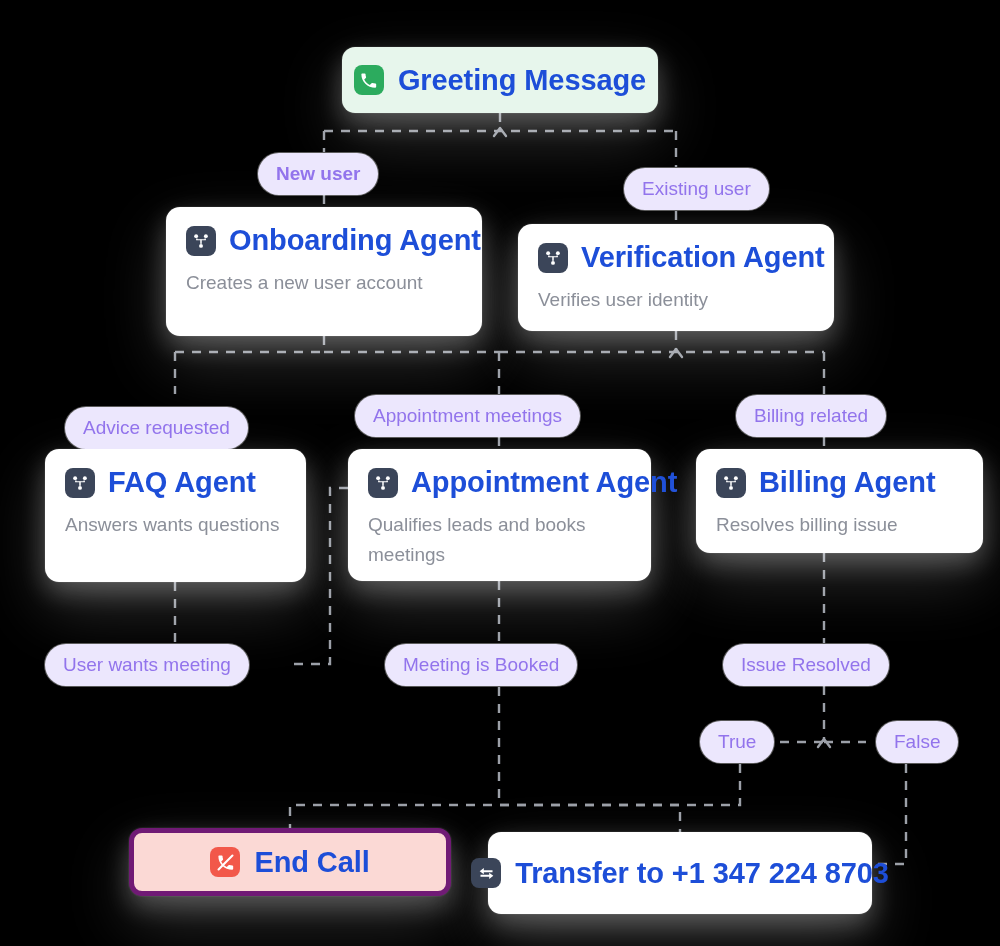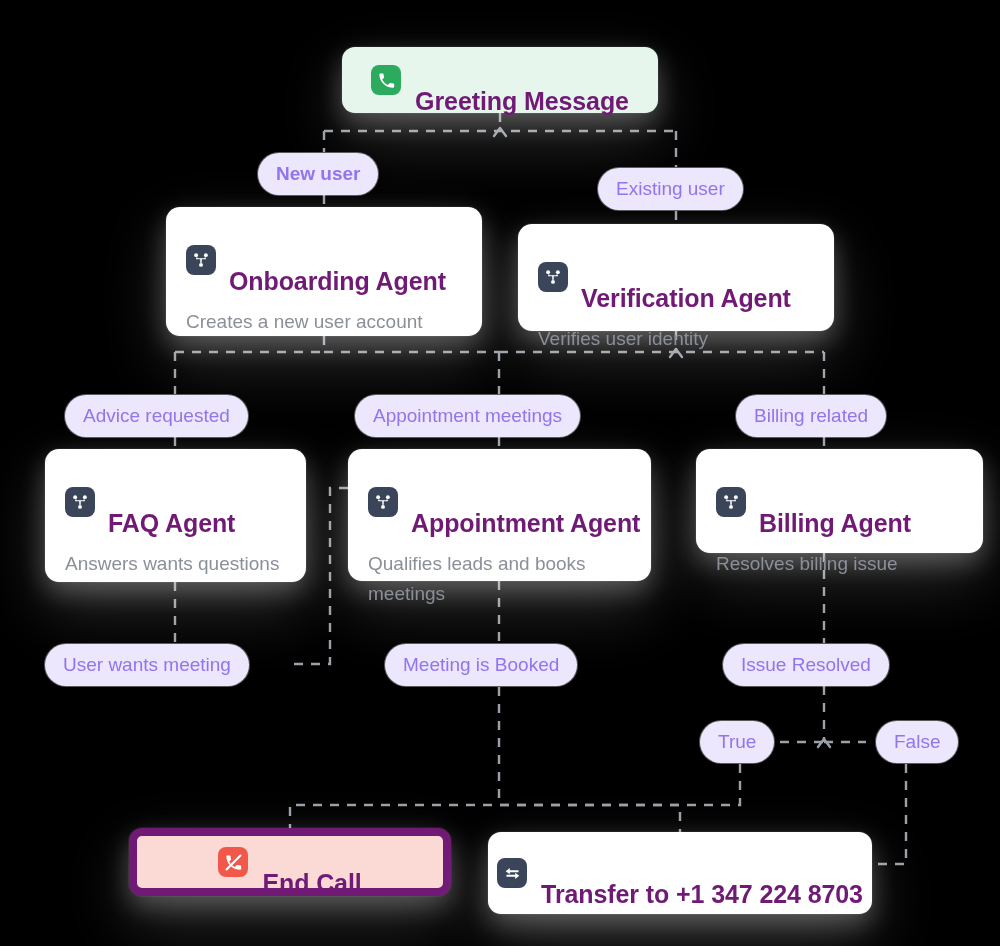--- a/index.html
+++ b/index.html
@@ -45,21 +45,21 @@
     flex-direction: row;
     align-items: center;
     padding: 0 18px;
     gap: 14px;
   }
   .node.greeting {
     background: #e7f6ec;
   }
   .node.endcall {
     background: #fbd9d5;
-    border: 8px solid #701a75;
+    border: 5px solid #701a75;
   }
   .node-title-row {
     display: flex;
     align-items: center;
     gap: 13px;
   }
   .icon-sq {
     width: 30px;
     height: 30px;
     min-width: 30px;
@@ -67,26 +67,25 @@
     display: flex;
     align-items: center;
     justify-content: center;
     background: #3b4559;
   }
   .icon-sq.green { background: #2cab5e; }
   .icon-sq.red   { background: #f2584a; }
   .icon-sq svg { display: block; }
 
   .node-title {
-    font-size: 25px;
+    font-size: 29px;
     font-weight: 700;
-    color: #701a75;
+    color: #1d4ed8;
     letter-spacing: -0.1px;
     white-space: nowrap;
-    margin-top: 43px;
   }
   .node.pill .node-title { font-weight: 700; }
 
   
   .node.agent {
     padding: 17px 20px 19px 20px;
     justify-content: flex-start;
   }
   .node.agent .node-desc {
     margin-top: 11px;
@@ -281,25 +280,25 @@
         <path d="M15.4 18.8l5.2-3.9-5.2-3.9v2.7h-11v2.4h11z"></path>
       </svg>
     </span>
     <span class="node-title">Transfer to +1 347 224 8703</span>
   </div>
 
   <div class="label-pill" style="left:258px; top:153px;font-weight:bold;">
     <span>New user</span>
   </div>
 
-  <div class="label-pill" style="left:598px; top:168px;">
+  <div class="label-pill" style="left:624px; top:168px;">
     <span>Existing user</span>
   </div>
 
-  <div class="label-pill" style="left:65px; top:395px;">
+  <div class="label-pill" style="left:65px; top:407px;">
     <span>Advice requested</span>
   </div>
 
   <div class="label-pill" style="left:355px; top:395px;">
     <span>Appointment meetings</span>
   </div>
 
   <div class="label-pill" style="left:736px; top:395px;">
     <span>Billing related</span>
   </div>

